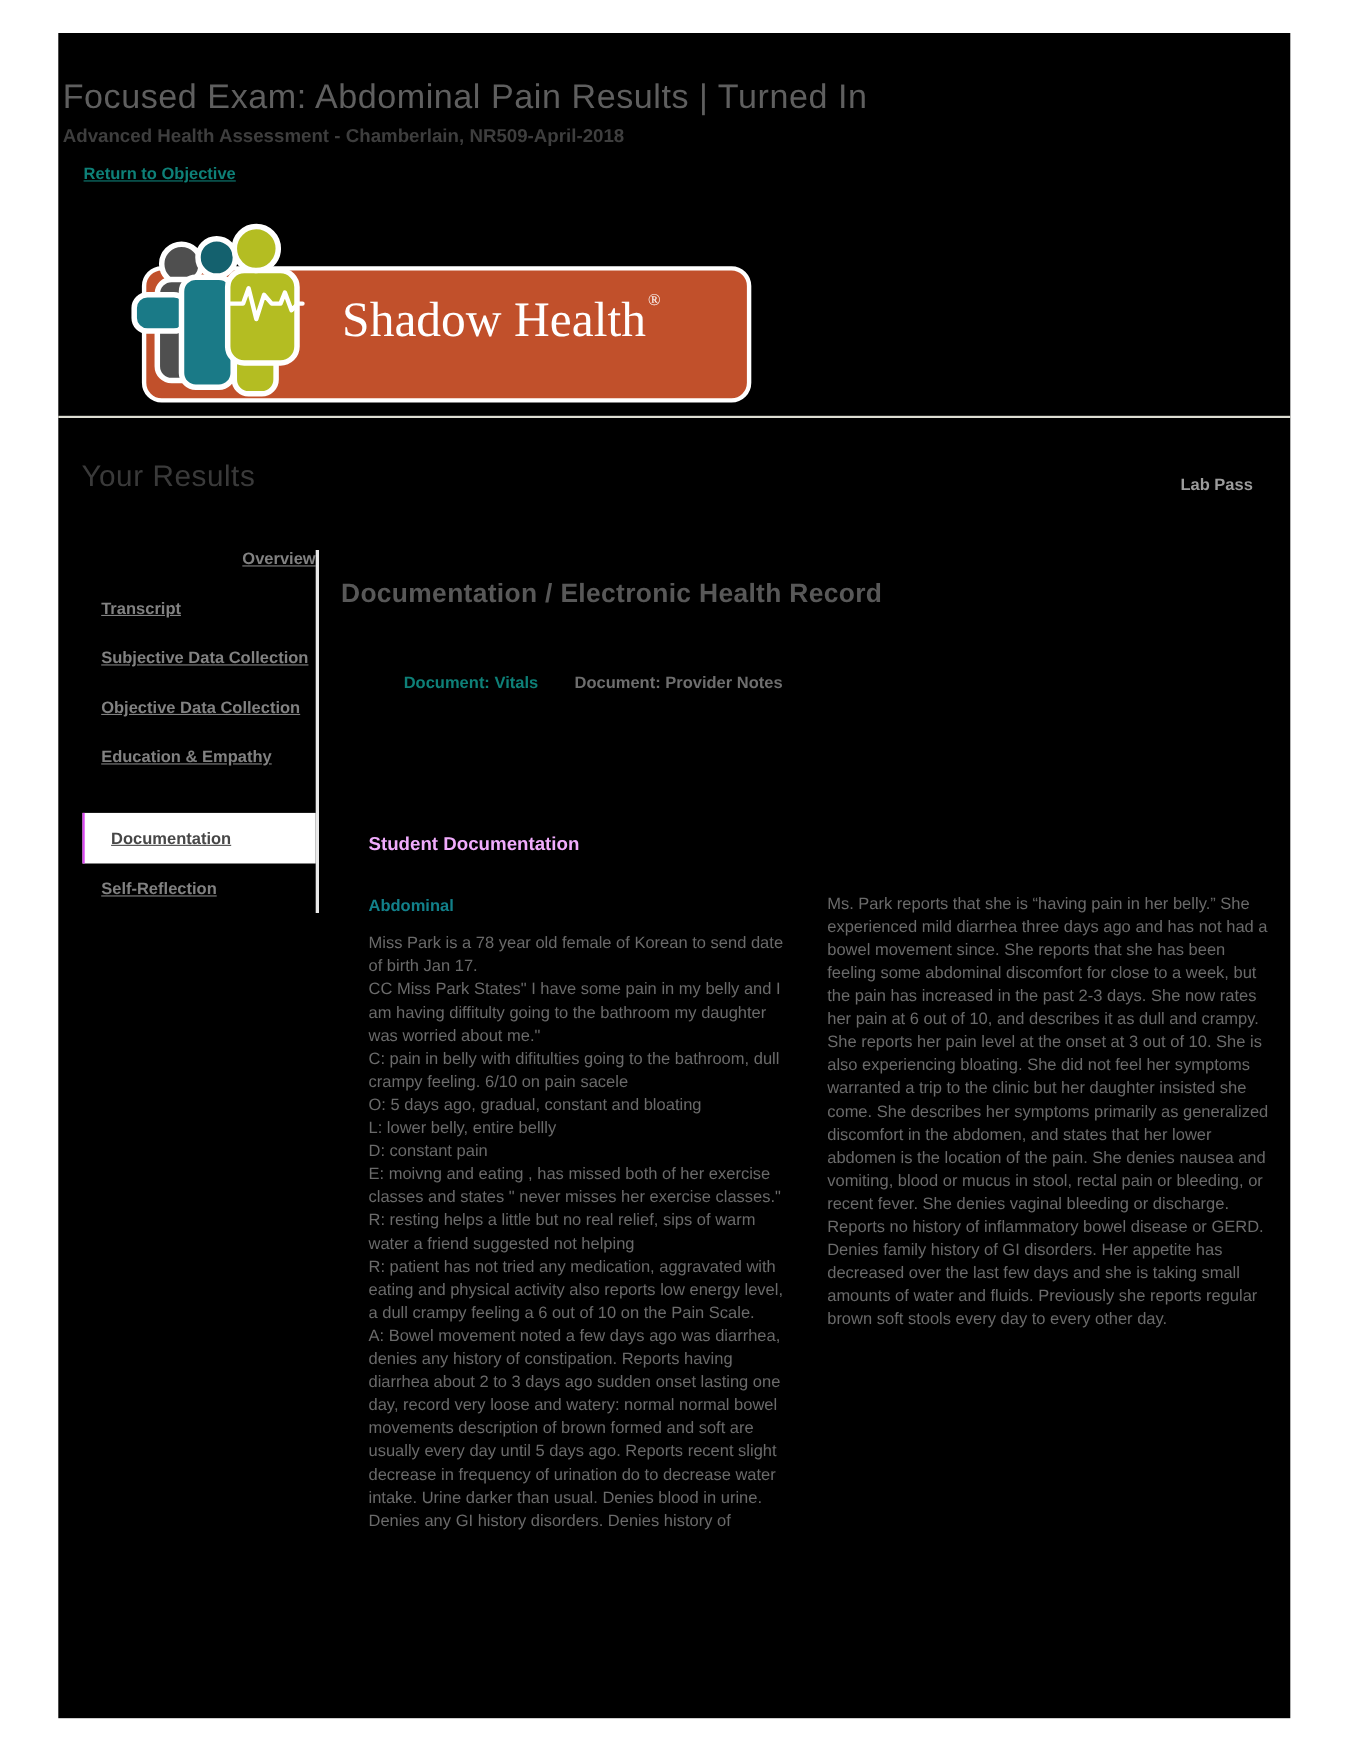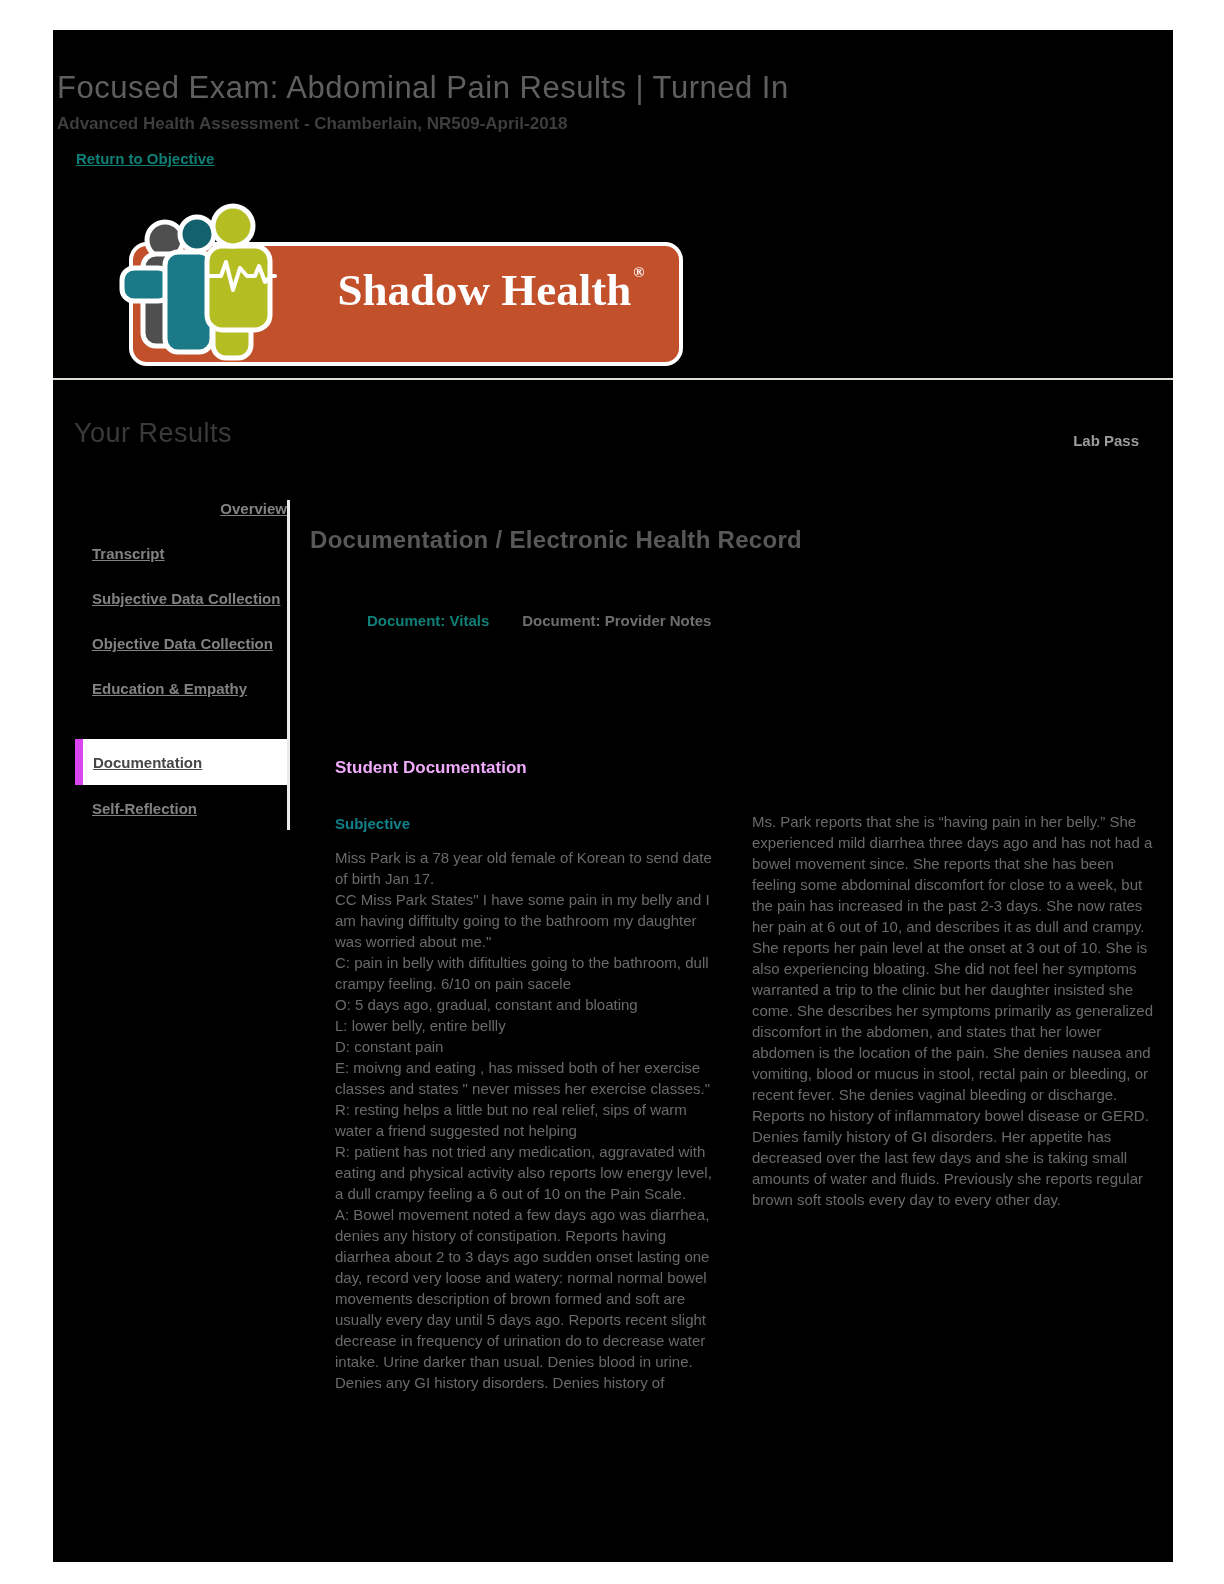--- a/index.html
+++ b/index.html
@@ -23,22 +23,22 @@
     position:absolute;left:23px;top:120px;font-size:15px;font-weight:bold;color:#0e8078;
     text-decoration:underline;cursor:pointer;white-space:nowrap;
   }
   
   .logo{position:absolute;left:68px;top:166px;width:562px;height:196px;}
   .logo-box{
     position:absolute;left:8px;top:46px;width:546px;height:116px;background:#c1502b;
     border:4px solid #ffffff;border-radius:18px;box-shadow:0 3px 6px rgba(0,0,0,.5);
   }
   .logo-text{
-    position:absolute;left:178px;top:18px;width:360px;text-align:center;
-    font-family:"Liberation Serif","DejaVu Serif",serif;font-weight:bold;
+    position:absolute;left:178px;top:18px;width:360px;text-align:left;
+    font-family:"Liberation Serif","DejaVu Serif",serif;font-weight:normal;
     font-size:45px;color:#ffffff;white-space:nowrap;
   }
   .logo-text sup{font-size:15px;vertical-align:28px;margin-left:2px;}
   .logo-figures{position:absolute;left:-4px;top:2px;}
   
   .separator{position:absolute;left:0;top:348px;width:100%;height:2px;background:#ddddd2;}
   .results-title{
     position:absolute;left:21px;top:388px;font-size:27px;color:#3a3a3a;letter-spacing:.5px;
   }
   .lab-pass{
@@ -46,22 +46,22 @@
     cursor:pointer;
   }
   
   .sidebar{position:absolute;left:22px;top:470px;width:212px;}
   .sidebar-divider{position:absolute;left:234px;top:470px;width:3px;height:330px;background:#e9e9e9;}
   .side-item{
     position:absolute;left:0;width:212px;font-size:15px;font-weight:bold;color:#828282;
     text-decoration:underline;cursor:pointer;padding-left:17px;box-sizing:border-box;white-space:nowrap;
   }
   .side-item.active-wrap{
-    left:0;top:239px;height:46px;background:#ffffff;border-left:8px solid #d946ef;
-    display:flex;align-items:center;color:#474747;padding-left:10px;
+    left:0;top:239px;height:46px;background:#ffffff;border-left:2px solid #d946ef;
+    display:flex;align-items:center;color:#474747;padding-left:24px;
   }
   
   .main-heading{
     position:absolute;left:257px;top:496px;font-size:24px;font-weight:bold;color:#585858;
     letter-spacing:.3px;white-space:nowrap;
   }
   .doc-links{position:absolute;left:314px;top:582px;display:flex;gap:33px;}
   .doc-link{font-size:15px;font-weight:bold;cursor:pointer;white-space:nowrap;}
   .doc-link.teal{color:#0e8078;}
   .doc-link.gray{color:#6e6e6e;}
@@ -122,21 +122,21 @@
 
   <div class="main-heading">Documentation / Electronic Health Record</div>
 
   <div class="doc-links">
     <a class="doc-link teal">Document: Vitals</a>
     <a class="doc-link gray">Document: Provider Notes</a>
   </div>
 
   <div class="col col-student">
     <h3 class="col-heading">Student Documentation</h3>
-    <div class="section-label">Subjective</div>
+    <div class="section-label">Abdominal</div>
     <p class="doc-body student">Miss Park is a 78 year old female of Korean to send date of birth Jan 17.
 CC Miss Park States" I have some pain in my belly and I am having diffitulty going to the bathroom my daughter was worried about me."
 C: pain in belly with difitulties going to the bathroom, dull crampy feeling. 6/10 on pain sacele
 O: 5 days ago, gradual, constant and bloating
 L: lower belly, entire bellly
 D: constant pain
 E: moivng and eating , has missed both of her exercise classes and states " never misses her exercise classes."
 R: resting helps a little but no real relief, sips of warm water a friend suggested not helping
 R: patient has not tried any medication, aggravated with eating and physical activity also reports low energy level, a dull crampy feeling a 6 out of 10 on the Pain Scale.
 A: Bowel movement noted a few days ago was diarrhea, denies any history of constipation. Reports having diarrhea about 2 to 3 days ago sudden onset lasting one day, record very loose and watery: normal normal bowel movements description of brown formed and soft are usually every day until 5 days ago. Reports recent slight decrease in frequency of urination do to decrease water intake. Urine darker than usual. Denies blood in urine. Denies any GI history disorders. Denies history of</p>

